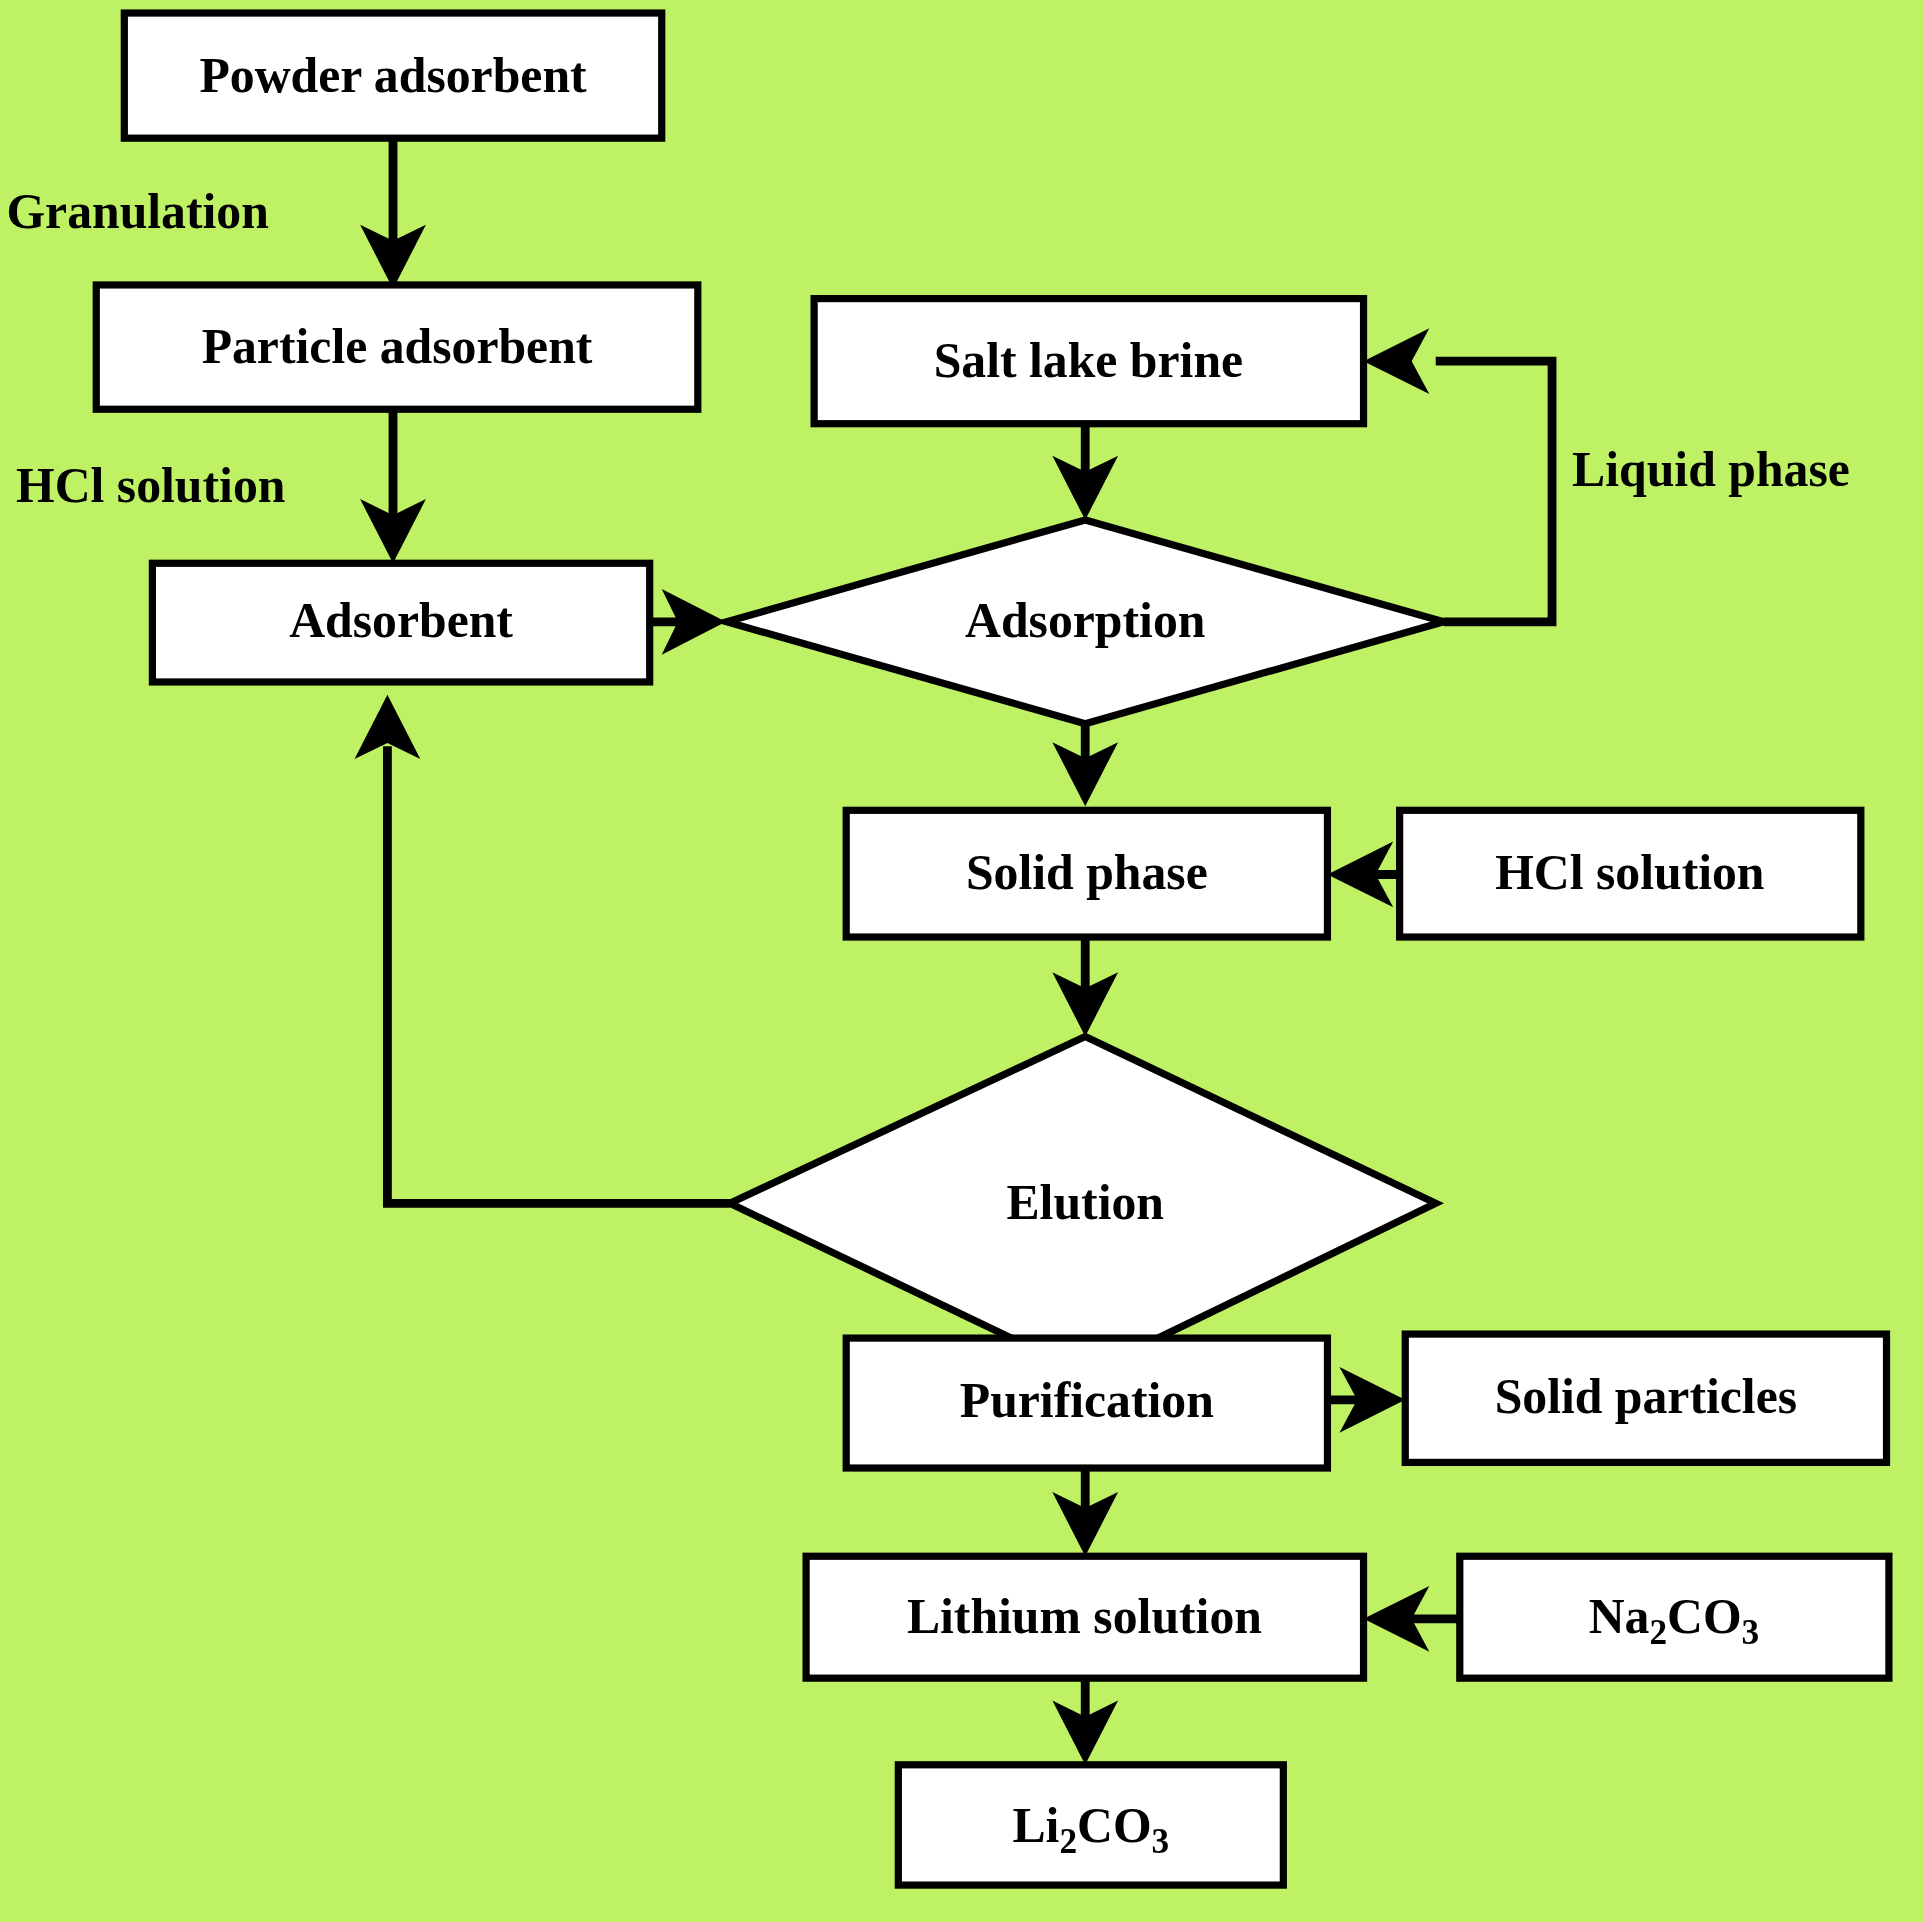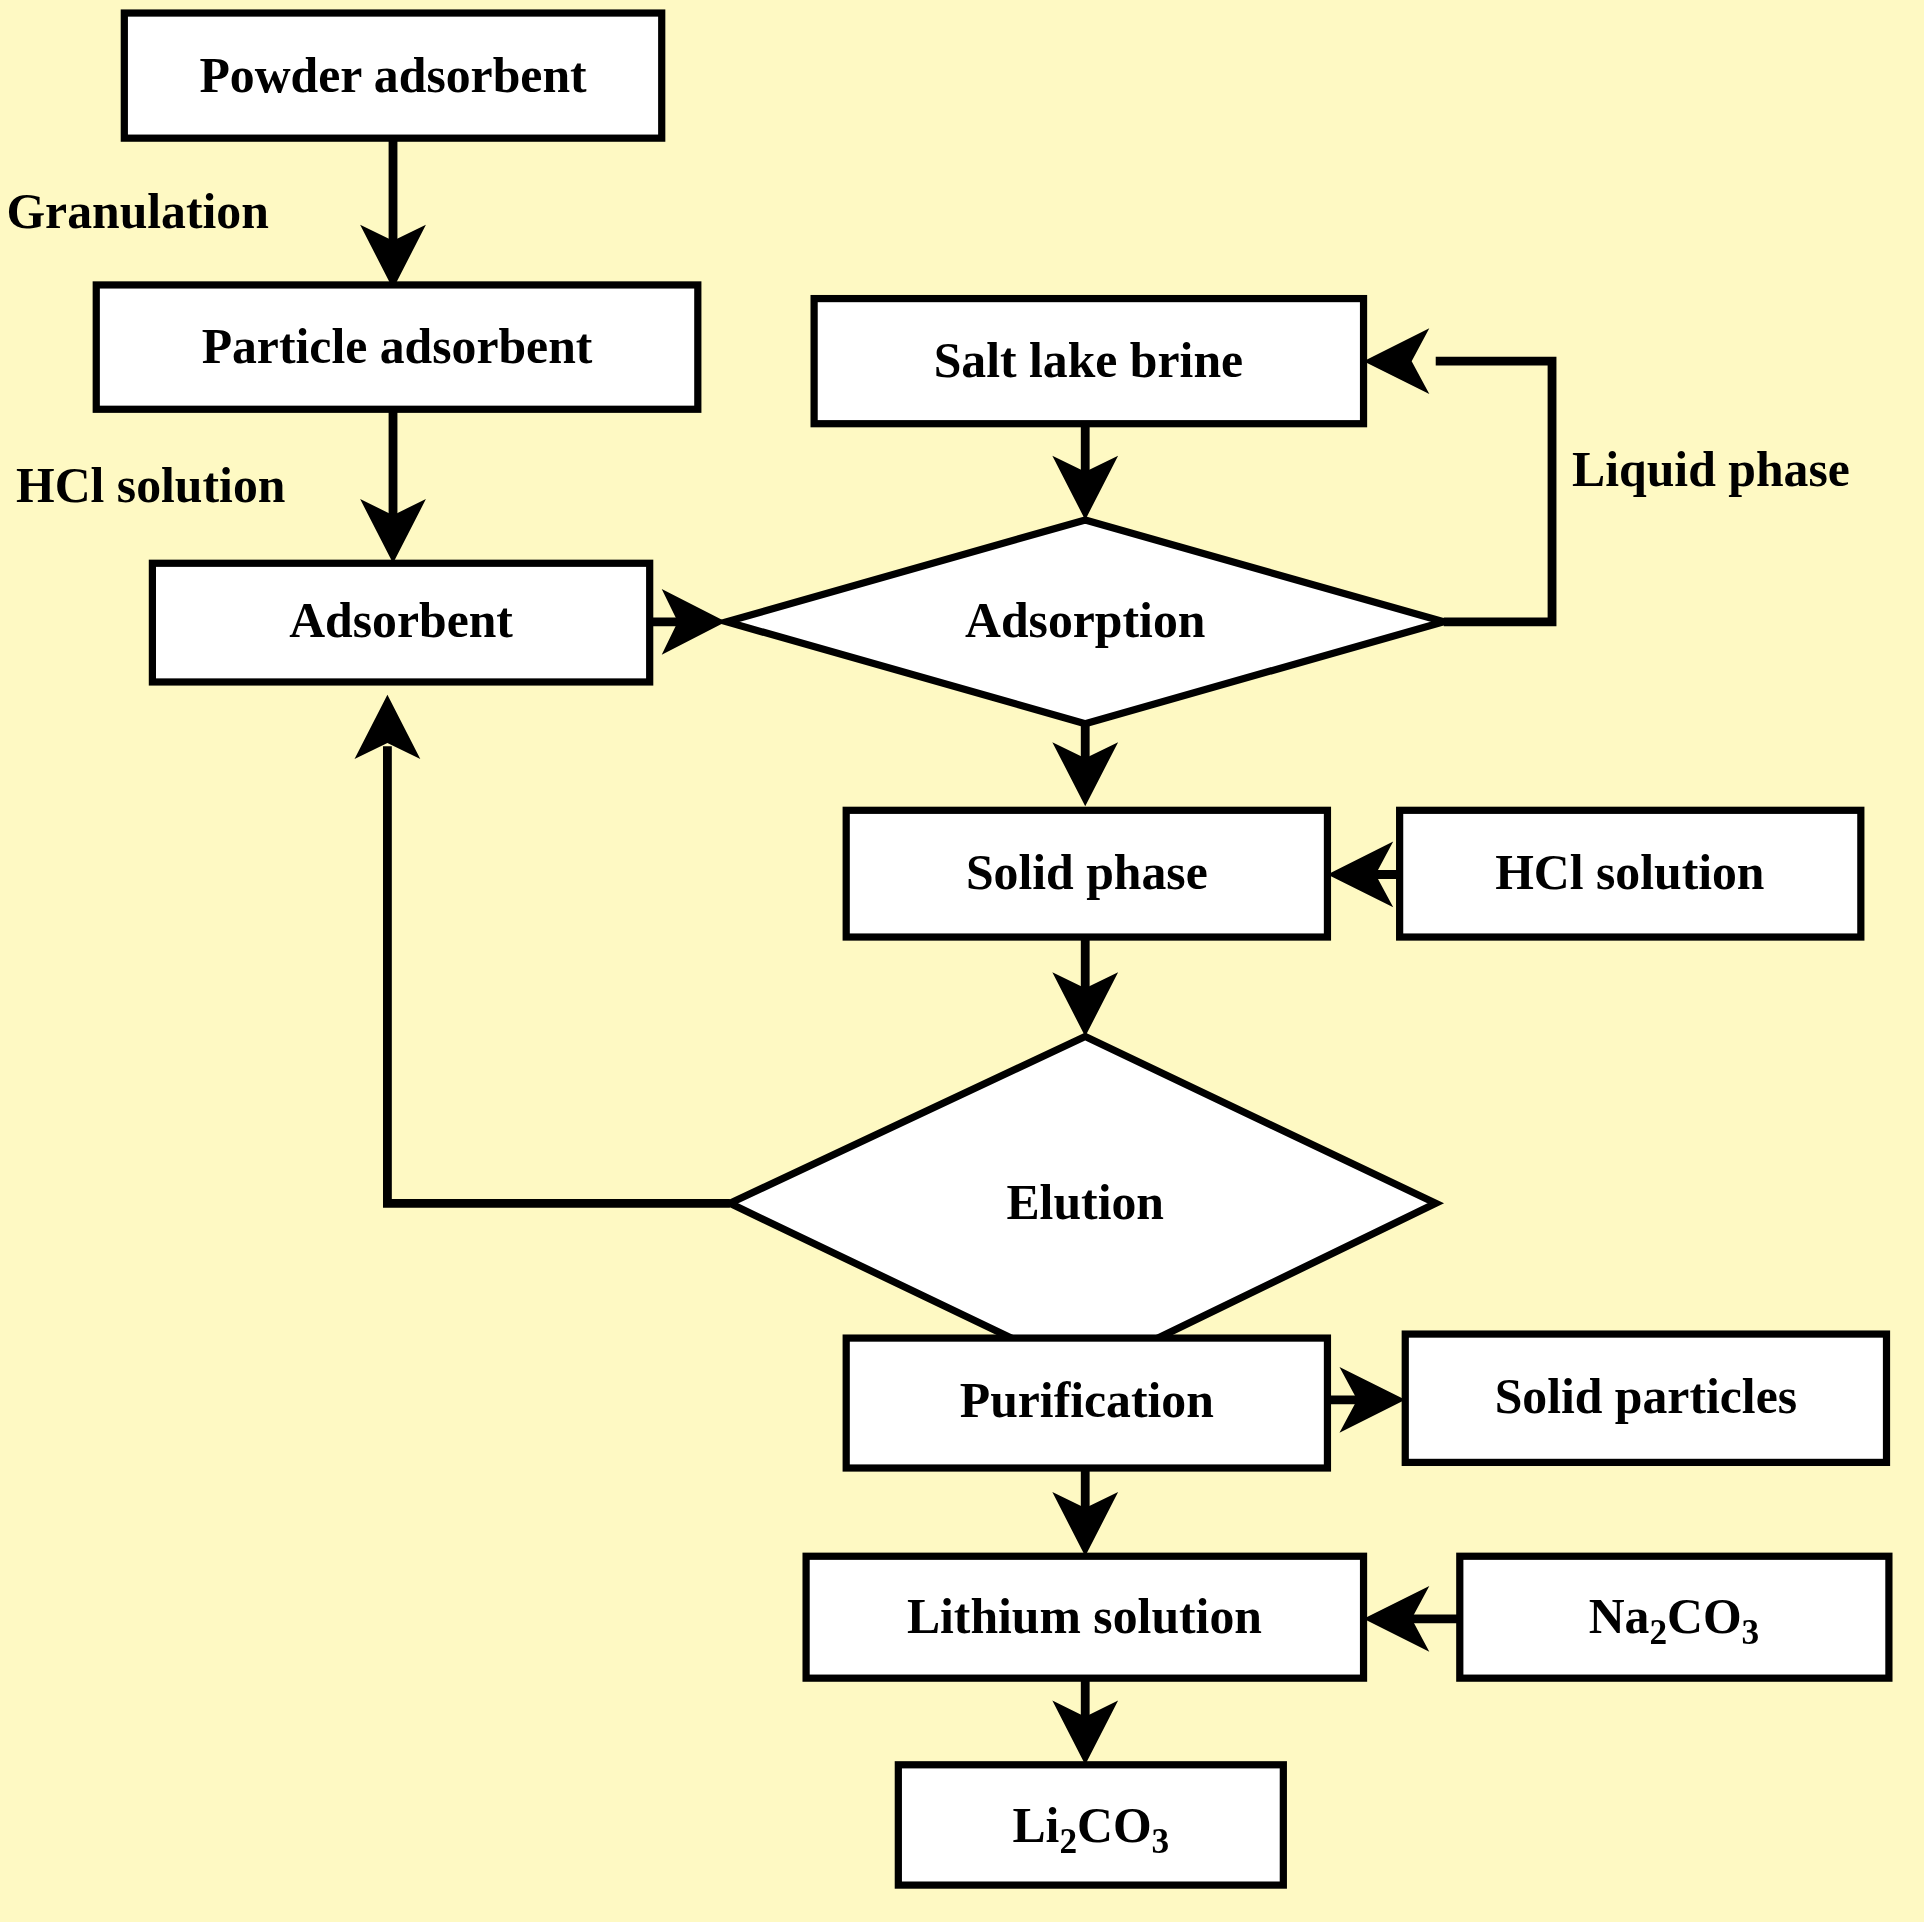--- a/index.html
+++ b/index.html
@@ -10,21 +10,21 @@
   body {
     width: 1925px;
     height: 1923px;
     overflow: hidden;
     font-family: "Liberation Serif", "DejaVu Serif", serif;
   }
   #flow-root {
     position: relative;
     width: 1925px;
     height: 1923px;
-    background: #fef9c3;
+    background: #bef264;
   }
   svg#flow-svg {
     position: absolute;
     left: 0;
     top: 0;
     width: 1925px;
     height: 1923px;
     display: block;
   }
   .node-box {

